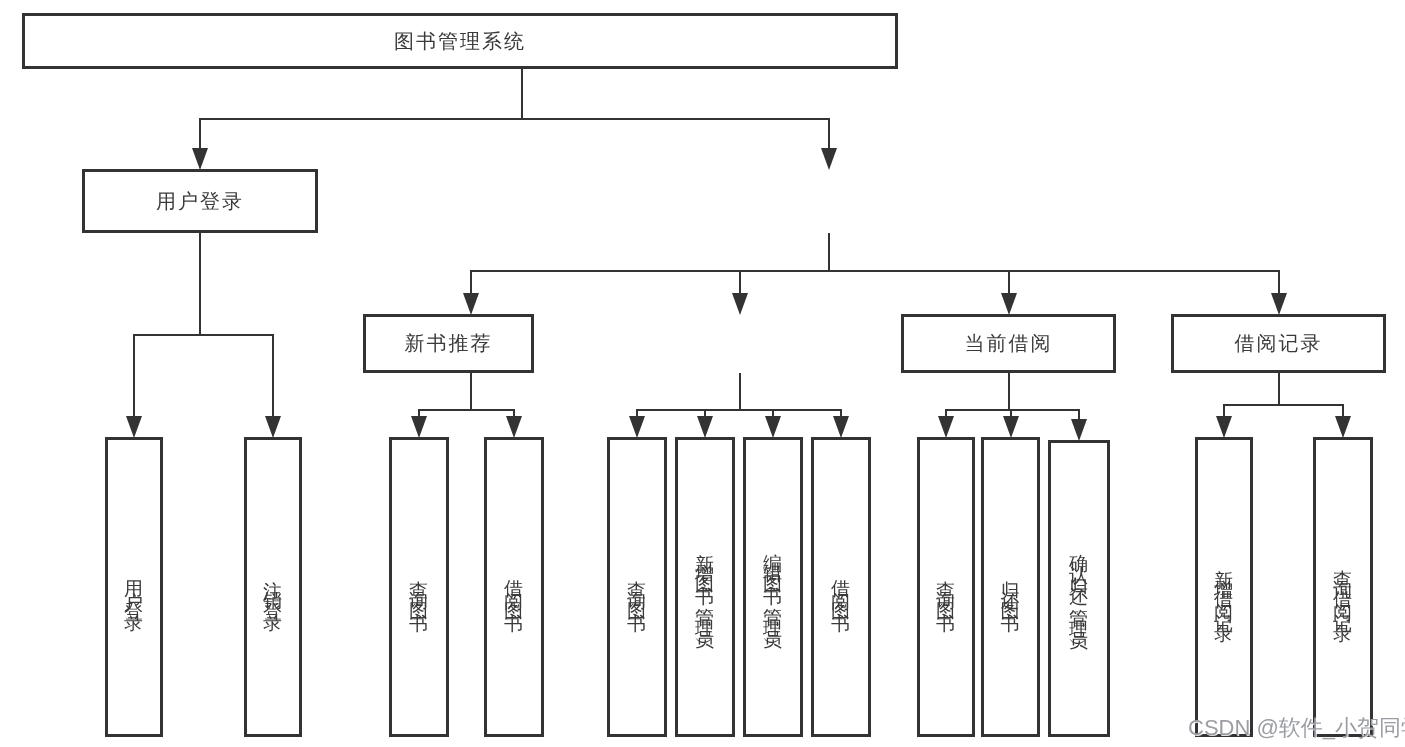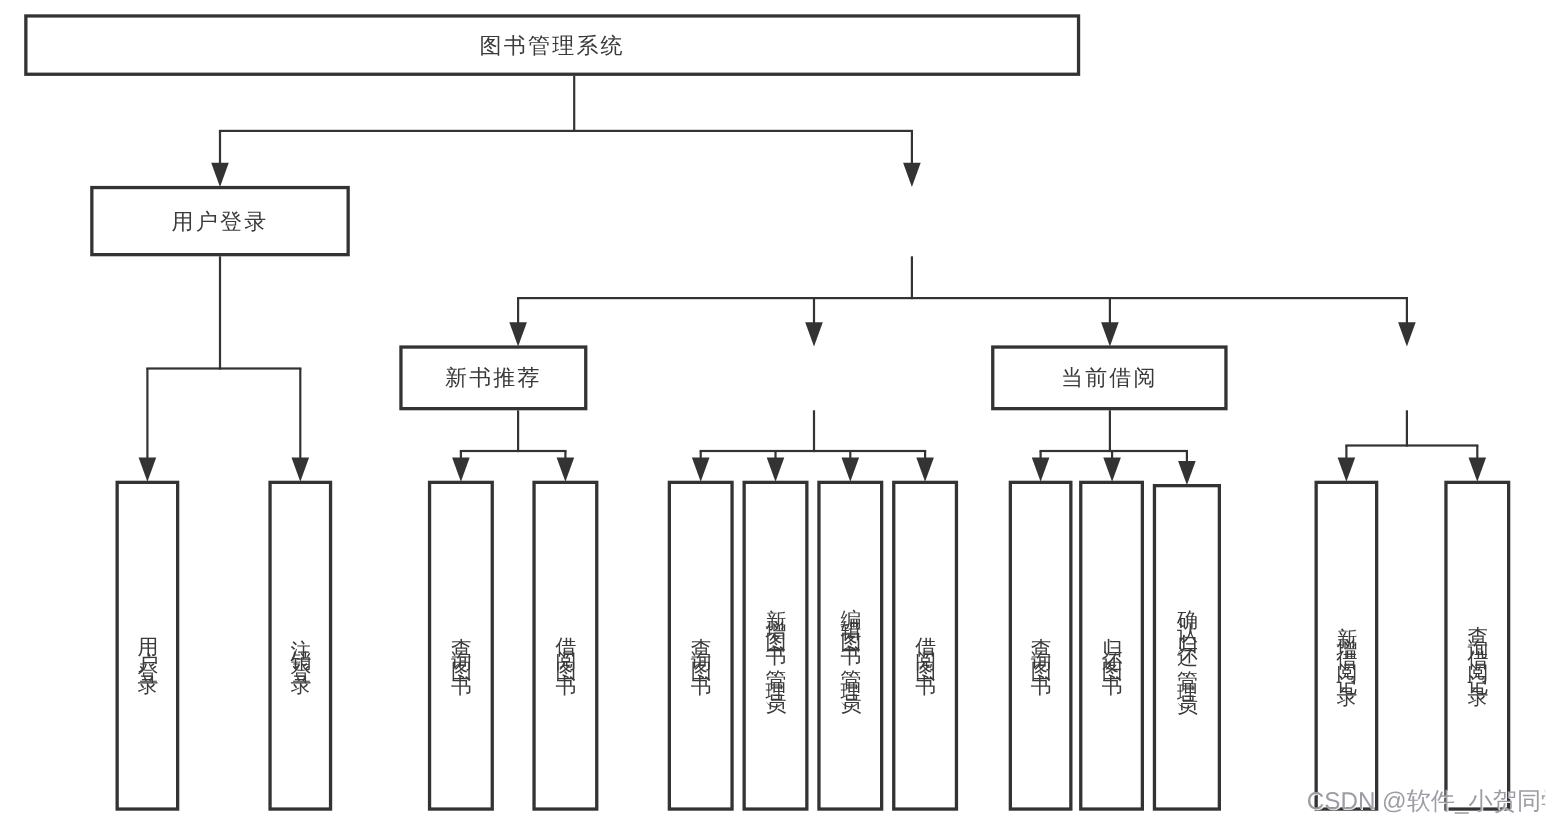--- a/index.html
+++ b/index.html
@@ -58,31 +58,34 @@
     text-shadow:1px 1px 0 rgba(255,255,255,0.85);
     white-space:nowrap;
     z-index:5;
   }
 </style>
 </head>
 <body>
 
 <div class="canvas">
   <div class="watermark">CSDN @软件_小贺同学</div>
-<div class="node horiz" style="left: 22px; top: 13px; width: 960px; height: 56px;">
+<div class="node horiz" style="left: 22px; top: 13px; width: 876px; height: 56px;">
       <span class="label">图书管理系统</span>
     </div>
     <div class="node horiz" style="left: 82px; top: 169px; width: 236px; height: 64px;">
       <span class="label">用户登录</span>
     </div>
     <div class="node horiz" style="left: 363px; top: 314px; width: 171px; height: 59px;">
       <span class="label">新书推荐</span>
     </div>
     <div class="node horiz" style="left: 901px; top: 314px; width: 215px; height: 59px;">
       <span class="label">当前借阅</span>
+    </div>
+    <div class="node horiz" style="left: 1171px; top: 314px; width: 215px; height: 59px;">
+      <span class="label">借阅记录</span>
     </div>
     <div class="node vert" style="left: 105px; top: 437px; width: 58px; height: 300px;">
       <span class="label">用户登录</span>
     </div>
     <div class="node vert" style="left: 244px; top: 437px; width: 58px; height: 300px;">
       <span class="label">注销登录</span>
     </div>
     <div class="node vert" style="left: 389px; top: 437px; width: 60px; height: 300px;">
       <span class="label">查询图书</span>
     </div>

